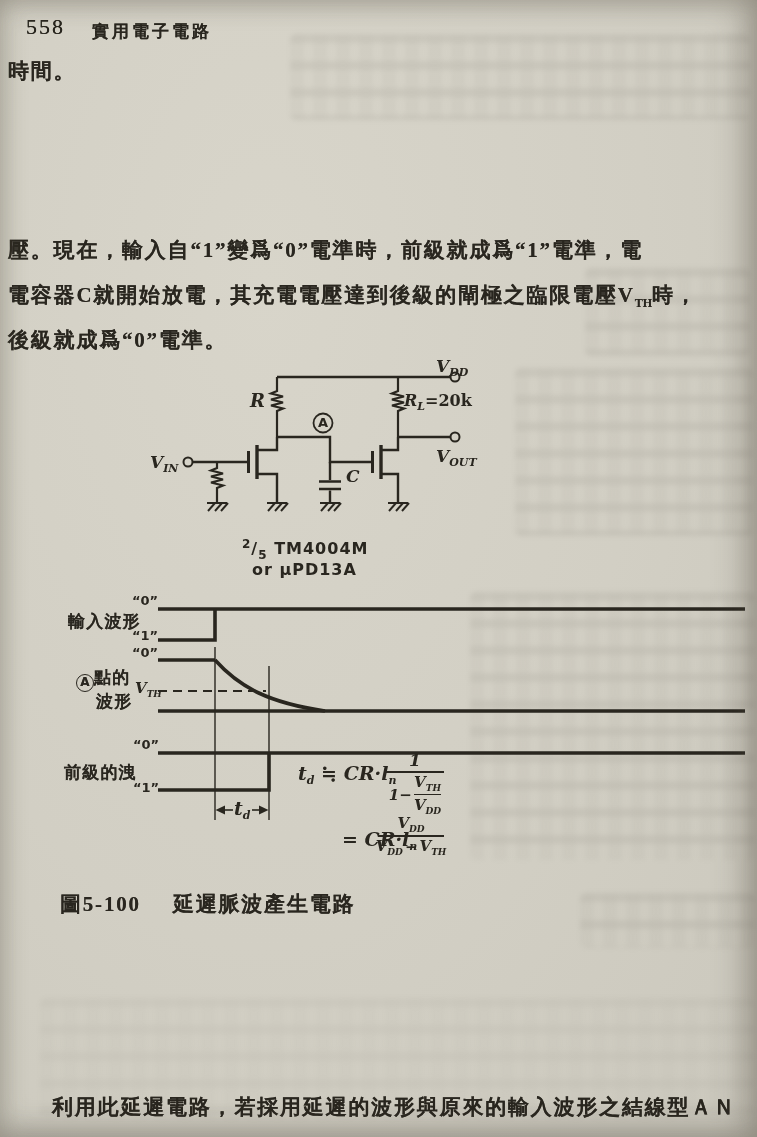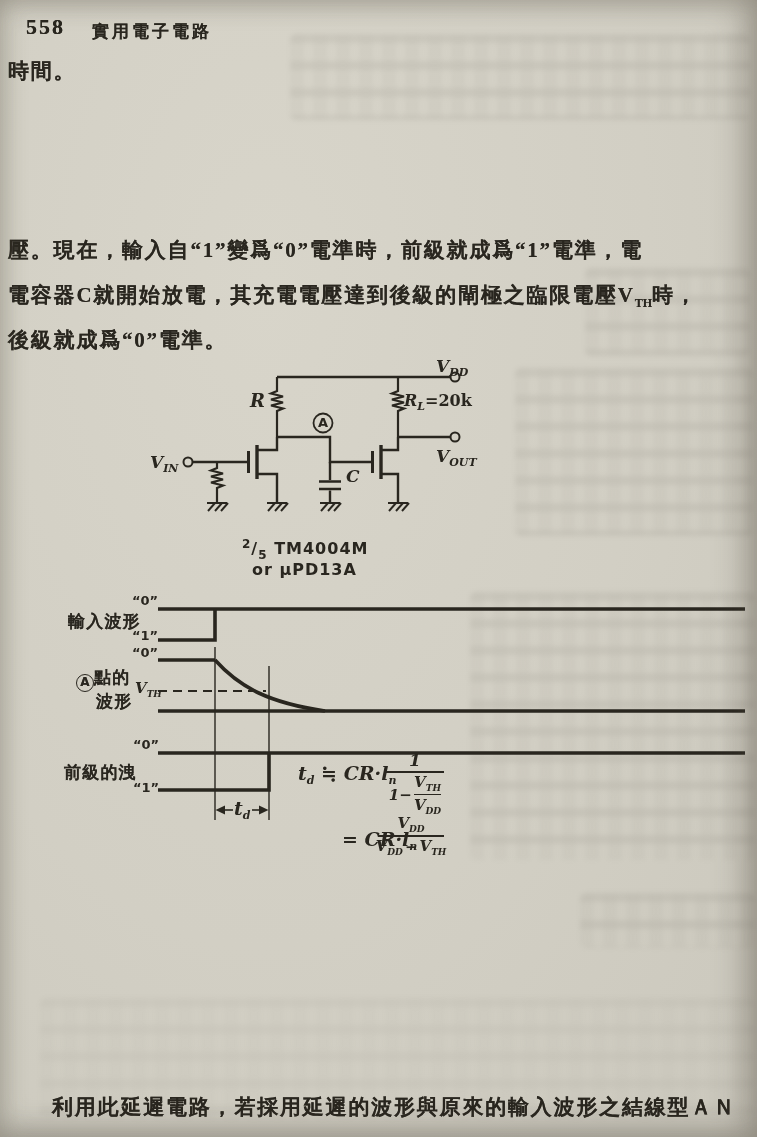--- a/index.html
+++ b/index.html
@@ -123,21 +123,21 @@
 
       <g>
         <path d="M224,810 H233" stroke-width="1.6"></path>
         <polygon points="215.5,810 225,805.5 225,814.5" fill="#29261f" stroke="none"></polygon>
         <path d="M252,810 H261" stroke-width="1.6"></path>
         <polygon points="268.5,810 259,805.5 259,814.5" fill="#29261f" stroke="none"></polygon>
       </g>
     </g>
   </svg>
 
-  <div class="txt" style="left:26px;top:14px;font-size:22px;font-weight:700;letter-spacing:2px;text-shadow:0 0 .6px #29261f;">558</div>
+  <div class="txt" style="left:26px;top:14px;font-size:22px;font-weight:400;letter-spacing:2px;text-shadow:0 0 .6px #29261f;">558</div>
   <div class="txt small-cjk" style="left:92px;top:20px;letter-spacing:3px;">實用電子電路</div>
 
   <div class="txt cjk" style="left:8px;top:57px">時間。</div>
 
   <div class="txt cjk" style="left:8px;top:236px">壓。現在，輸入自“1”變爲“0”電準時，前級就成爲“1”電準，電</div>
   <div class="txt cjk" style="left:8px;top:281px"><span>電容器C就開始放電，其充電電壓達到後級的閘極之臨限電壓V</span><sub class="bodysub">TH</sub><span>時，</span></div>
   <div class="txt cjk" style="left:8px;top:326px">後級就成爲“0”電準。</div>
 
   <div class="txt it" style="left:436px;top:356px;font-size:17px;font-weight:700"><span>V</span><sub class="mathsub">DD</sub></div>
   <div class="txt it" style="left:250px;top:390px;font-size:18px;font-weight:700">R</div>
@@ -190,17 +190,22 @@
   <div class="frac" style="left:378px;top:814px;width:66px;font-weight:700">
     <div style="font-size:15px"><span>V</span><sub class="mathsub" style="font-size:9px">DD</sub></div>
     <div class="fbar"></div>
     <div class="denrow" style="font-size:15px">
       <span><span>V</span><sub class="mathsub" style="font-size:9px">DD</sub></span>
       <span>−</span>
       <span><span>V</span><sub class="mathsub" style="font-size:9px">TH</sub></span>
     </div>
   </div>
 
+  <div class="txt cjk" style="left:60px;top:890px;font-weight:800">
+    <span>圖5-100</span>
+    <span style="display:inline-block;width:18px"></span>
+    <span>延遲脈波產生電路</span>
+  </div>
 
 
   <div class="txt cjk" style="left:52px;top:1093px">利用此延遲電路，若採用延遲的波形與原來的輸入波形之結線型ＡＮ</div>
 
 </div>
 
 </body></html>

